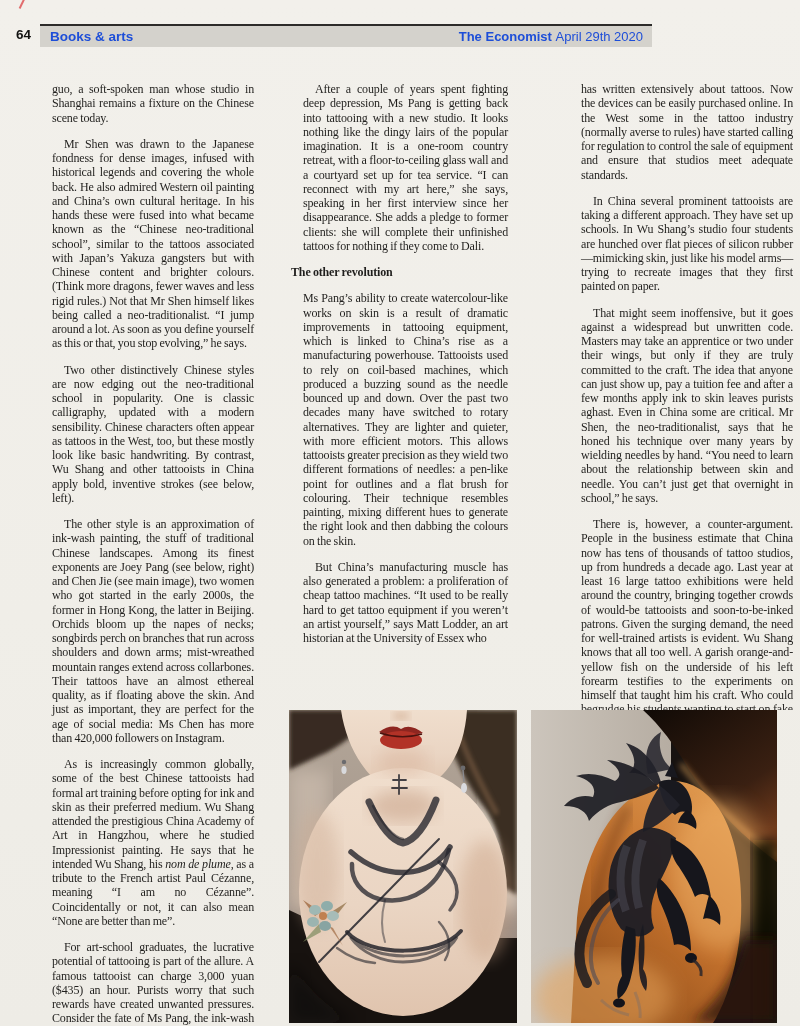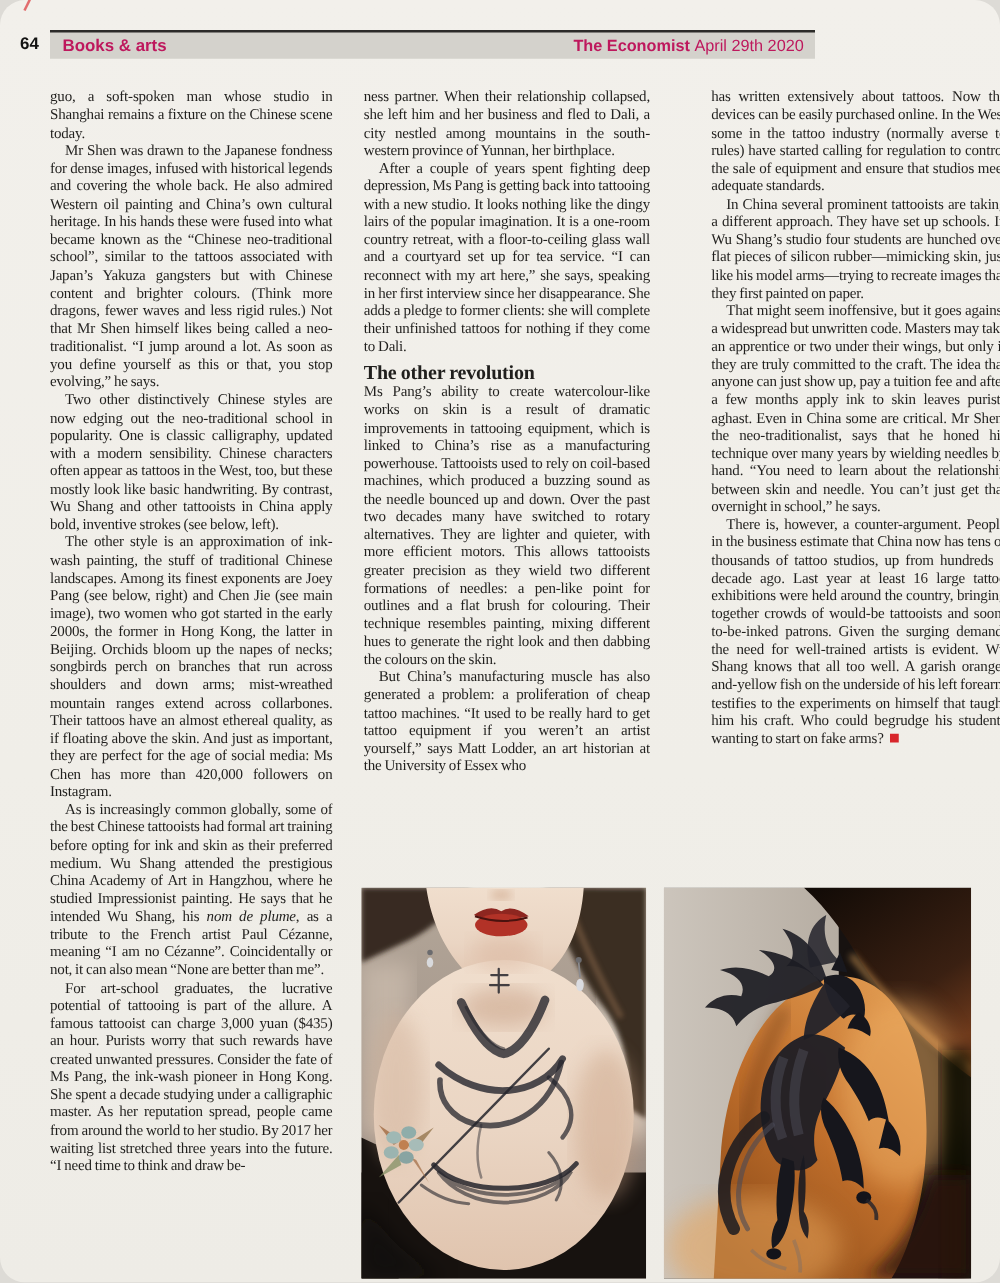--- a/index.html
+++ b/index.html
@@ -1,45 +1,45 @@
 <!DOCTYPE html>
 <html lang="en-GB"><head>
 <meta charset="utf-8">
 <style>
   html,body{margin:0;padding:0;background:#dddbd6;}
   .page{
     position:relative;width:800px;height:1026px;margin:0 auto;
     background:linear-gradient(180deg,#f2f0eb 0%,#f0eee8 60%,#eeece6 100%);
     font-family:"Liberation Serif","DejaVu Serif",serif;
-    color:#201f1d;overflow:hidden;border-radius:20px;
+    color:#201f1d;overflow:hidden;
   }
   
   .pen-mark{position:absolute;left:21px;top:-2px;width:2px;height:11px;background:#d8262b;transform:rotate(26deg);opacity:.65;}
   .page-num{position:absolute;left:16px;top:27px;font-family:"Liberation Sans",sans-serif;font-weight:bold;font-size:13.5px;color:#131312;}
   .band{
     position:absolute;left:40px;top:24px;width:612px;height:23px;
     background:#d4d2cc;border-top:2.5px solid #2c2b29;box-sizing:border-box;
     display:flex;align-items:center;justify-content:space-between;
-    padding:0 9px 0 10px;font-family:"Liberation Sans",sans-serif;font-size:13px;color:#be185d;
+    padding:0 9px 0 10px;font-family:"Liberation Sans",sans-serif;font-size:13px;color:#1d4ed8;
   }
   .band .section{font-weight:bold;font-size:13.5px;}
   .band .issue b{font-weight:bold;text-align:center;}
   .band .issue{white-space:nowrap;}
   
   .col{
     position:absolute;top:70px;font-size:12px;line-height:14.25px;
     text-align:justify;letter-spacing:-0.15px;word-spacing:-0.5px;
     hyphens:auto;-webkit-hyphens:auto;overflow:hidden;
   }
   .c1{left:40px;width:226px;height:956px;}
   .c2{left:291px;width:229px;height:640px;}
   .c3{left:569px;width:236px;height:640px;}
-  .col p{margin:0;position:relative;}
+  .col p{margin:12px;position:relative;}
   .col p.indent{text-indent:12px;}
-  .subhead{font-weight:bold;font-size:16px;margin:8px 0 0 0;}
+  .subhead{font-weight:bold;font-size:12px;margin:8px 0 0 0;}
   .endmark{display:inline-block;width:7px;height:7px;background:#d8262b;margin-left:5px;}
   em{}
   
   figure{margin:0;position:absolute;top:710px;height:313px;overflow:hidden;}
   .photo-left{left:289px;width:228px;}
   .photo-right{left:531px;width:246px;}
   figure svg{display:block;width:100%;height:100%;}
 </style>
 </head>
 <body>
@@ -56,21 +56,20 @@
 
   <div class="col c1">
       <p>guo, a soft-spoken man whose studio in Shanghai remains a fixture on the Chinese scene today.</p>
       <p class="indent">Mr Shen was drawn to the Japanese fondness for dense images, infused with historical legends and covering the whole back. He also admired Western oil painting and China’s own cultural heritage. In his hands these were fused into what became known as the “Chinese neo-traditional school”, similar to the tattoos associated with Japan’s Yakuza gangsters but with Chinese content and brighter colours. (Think more dragons, fewer waves and less rigid rules.) Not that Mr Shen himself likes being called a neo-traditionalist. “I jump around a lot. As soon as you define yourself as this or that, you stop evolving,” he says.</p>
       <p class="indent">Two other distinctively Chinese styles are now edging out the neo-traditional school in popularity. One is classic calligraphy, updated with a modern sensibility. Chinese characters often appear as tattoos in the West, too, but these mostly look like basic handwriting. By contrast, Wu Shang and other tattooists in China apply bold, inventive strokes (see below, left).</p>
       <p class="indent">The other style is an approximation of ink-wash painting, the stuff of traditional Chinese landscapes. Among its finest exponents are Joey Pang (see below, right) and Chen Jie (see main image), two women who got started in the early 2000s, the former in Hong Kong, the latter in Beijing. Orchids bloom up the napes of necks; songbirds perch on branches that run across shoulders and down arms; mist-wreathed mountain ranges extend across collarbones. Their tattoos have an almost ethereal quality, as if floating above the skin. And just as important, they are perfect for the age of social media: Ms Chen has more than 420,000 followers on Instagram.</p>
       <p class="indent">As is increasingly common globally, some of the best Chinese tattooists had formal art training before opting for ink and skin as their preferred medium. Wu Shang attended the prestigious China Academy of Art in Hangzhou, where he studied Impressionist painting. He says that he intended Wu Shang, his <em>nom de plume</em>, as a tribute to the French artist Paul Cézanne, meaning “I am no Cézanne”. Coincidentally or not, it can also mean “None are better than me”.</p>
       <p class="indent">For art-school graduates, the lucrative potential of tattooing is part of the allure. A famous tattooist can charge 3,000 yuan ($435) an hour. Purists worry that such rewards have created unwanted pressures. Consider the fate of Ms Pang, the ink-wash pioneer in Hong Kong. She spent a decade studying under a calligraphic master. As her reputation spread, people came from around the world to her studio. By 2017 her waiting list stretched three years into the future. “I need time to think and draw be-</p>
     </div>
   <div class="col c2">
-      <p>ness partner. When their relationship collapsed, she left him and her business and fled to Dali, a city nestled among mountains in the south-western province of Yunnan, her birthplace.</p>
       <p class="indent">After a couple of years spent fighting deep depression, Ms Pang is getting back into tattooing with a new studio. It looks nothing like the dingy lairs of the popular imagination. It is a one-room country retreat, with a floor-to-ceiling glass wall and a courtyard set up for tea service. “I can reconnect with my art here,” she says, speaking in her first interview since her disappearance. She adds a pledge to former clients: she will complete their unfinished tattoos for nothing if they come to Dali.</p>
       <div class="subhead">The other revolution</div>
       <p>Ms Pang’s ability to create watercolour-like works on skin is a result of dramatic improvements in tattooing equipment, which is linked to China’s rise as a manufacturing powerhouse. Tattooists used to rely on coil-based machines, which produced a buzzing sound as the needle bounced up and down. Over the past two decades many have switched to rotary alternatives. They are lighter and quieter, with more efficient motors. This allows tattooists greater precision as they wield two different formations of needles: a pen-like point for outlines and a flat brush for colouring. Their technique resembles painting, mixing different hues to generate the right look and then dabbing the colours on the skin.</p>
       <p class="indent">But China’s manufacturing muscle has also generated a problem: a proliferation of cheap tattoo machines. “It used to be really hard to get tattoo equipment if you weren’t an artist yourself,” says Matt Lodder, an art historian at the University of Essex who</p>
     </div>
   <div class="col c3">
       <p>has written extensively about tattoos. Now the devices can be easily purchased online. In the West some in the tattoo industry (normally averse to rules) have started calling for regulation to control the sale of equipment and ensure that studios meet adequate standards.</p>
       <p class="indent">In China several prominent tattooists are taking a different approach. They have set up schools. In Wu Shang’s studio four students are hunched over flat pieces of silicon rubber—mimicking skin, just like his model arms—trying to recreate images that they first painted on paper.</p>
       <p class="indent">That might seem inoffensive, but it goes against a widespread but unwritten code. Masters may take an apprentice or two under their wings, but only if they are truly committed to the craft. The idea that anyone can just show up, pay a tuition fee and after a few months apply ink to skin leaves purists aghast. Even in China some are critical. Mr Shen, the neo-traditionalist, says that he honed his technique over many years by wielding needles by hand. “You need to learn about the relationship between skin and needle. You can’t just get that overnight in school,” he says.</p>
       <p class="indent">There is, however, a counter-argument. People in the business estimate that China now has tens of thousands of tattoo studios, up from hundreds a decade ago. Last year at least 16 large tattoo exhibitions were held around the country, bringing together crowds of would-be tattooists and soon-to-be-inked patrons. Given the surging demand, the need for well-trained artists is evident. Wu Shang knows that all too well. A garish orange-and-yellow fish on the underside of his left forearm testifies to the experiments on himself that taught him his craft. Who could begrudge his students wanting to start on fake arms?<span class="endmark"></span></p>

